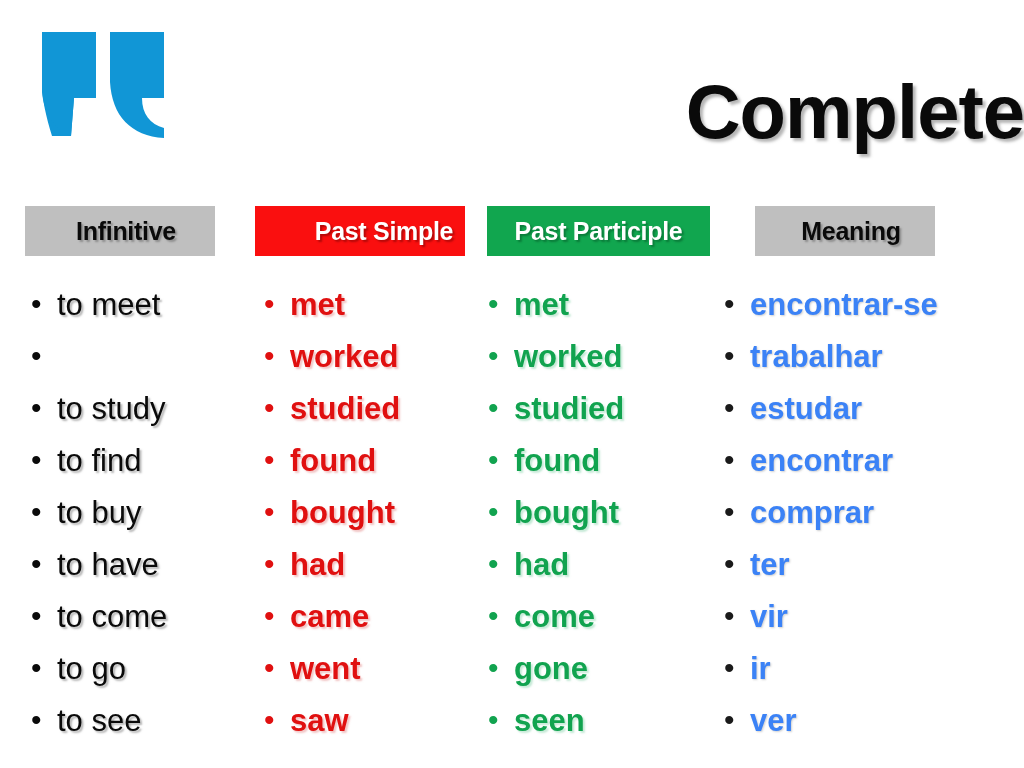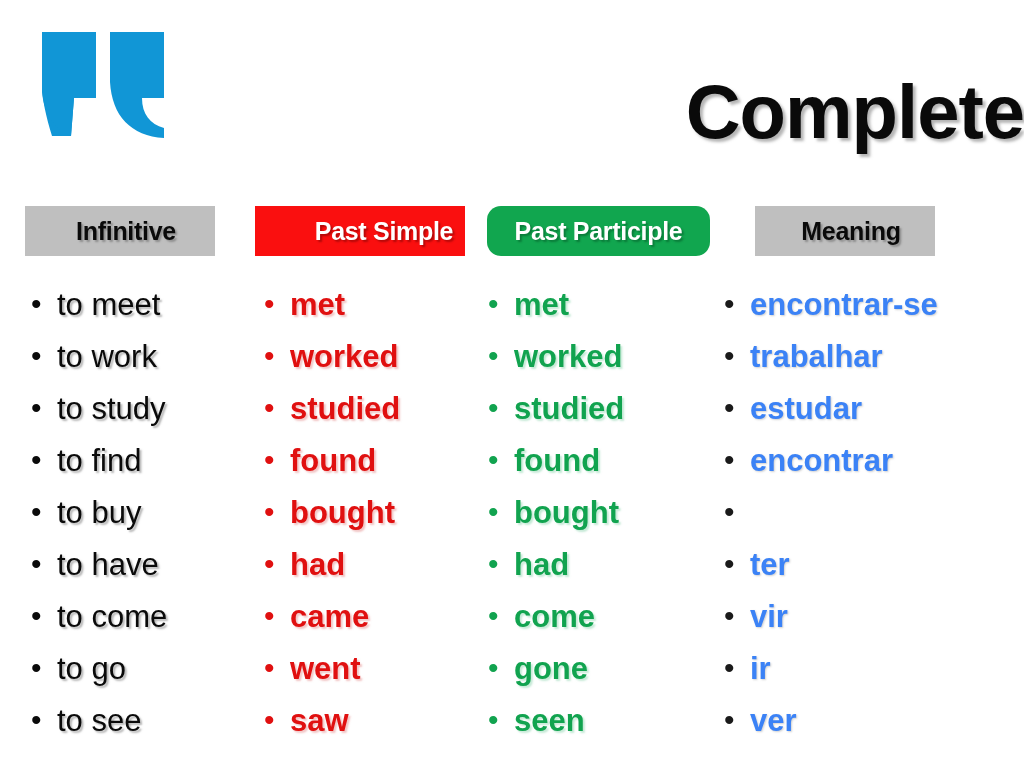--- a/index.html
+++ b/index.html
@@ -61,21 +61,21 @@
     text-shadow:2px 2px 2px rgba(90,0,0,0.45);
     padding-left:48px;
   }
   .hdr-green {
     background:#11a64f;
     color:#ffffff;
     text-shadow:2px 2px 2px rgba(0,70,30,0.45);
   }
   #hdr-infinitive      { left:25px;  width:190px; }
   #hdr-past-simple     { left:255px; width:210px; }
-  #hdr-past-participle { left:487px; width:223px;border-radius:14px; }
+  #hdr-past-participle { left:487px; width:223px; }
   #hdr-meaning         { left:723px; width:180px;margin-left:32px; }
 
   
   .vcol {
     position:absolute;
     top:278px;
   }
   #col-infinitive      { left:25px;  width:225px; }
   #col-past-simple     { left:258px; width:220px; }
   #col-past-participle { left:482px; width:230px; }
@@ -145,21 +145,20 @@
     <span>Meaning</span>
   </div>
 
   <div class="vcol" id="col-infinitive">
     <div class="vrow">
         <span class="bullet">•</span>
         <span class="word">to meet</span>
       </div>
     <div class="vrow">
         <span class="bullet">•</span>
-        <span class="word">to work</span>
       </div>
     <div class="vrow">
         <span class="bullet">•</span>
         <span class="word">to study</span>
       </div>
     <div class="vrow">
         <span class="bullet">•</span>
         <span class="word">to find</span>
       </div>
     <div class="vrow">
@@ -274,20 +273,21 @@
     <div class="vrow">
         <span class="bullet">•</span>
         <span class="word">estudar</span>
       </div>
     <div class="vrow">
         <span class="bullet">•</span>
         <span class="word">encontrar</span>
       </div>
     <div class="vrow">
         <span class="bullet">•</span>
+        <span class="word">comprar</span>
       </div>
     <div class="vrow">
         <span class="bullet">•</span>
         <span class="word">ter</span>
       </div>
     <div class="vrow">
         <span class="bullet">•</span>
         <span class="word">vir</span>
       </div>
     <div class="vrow">

